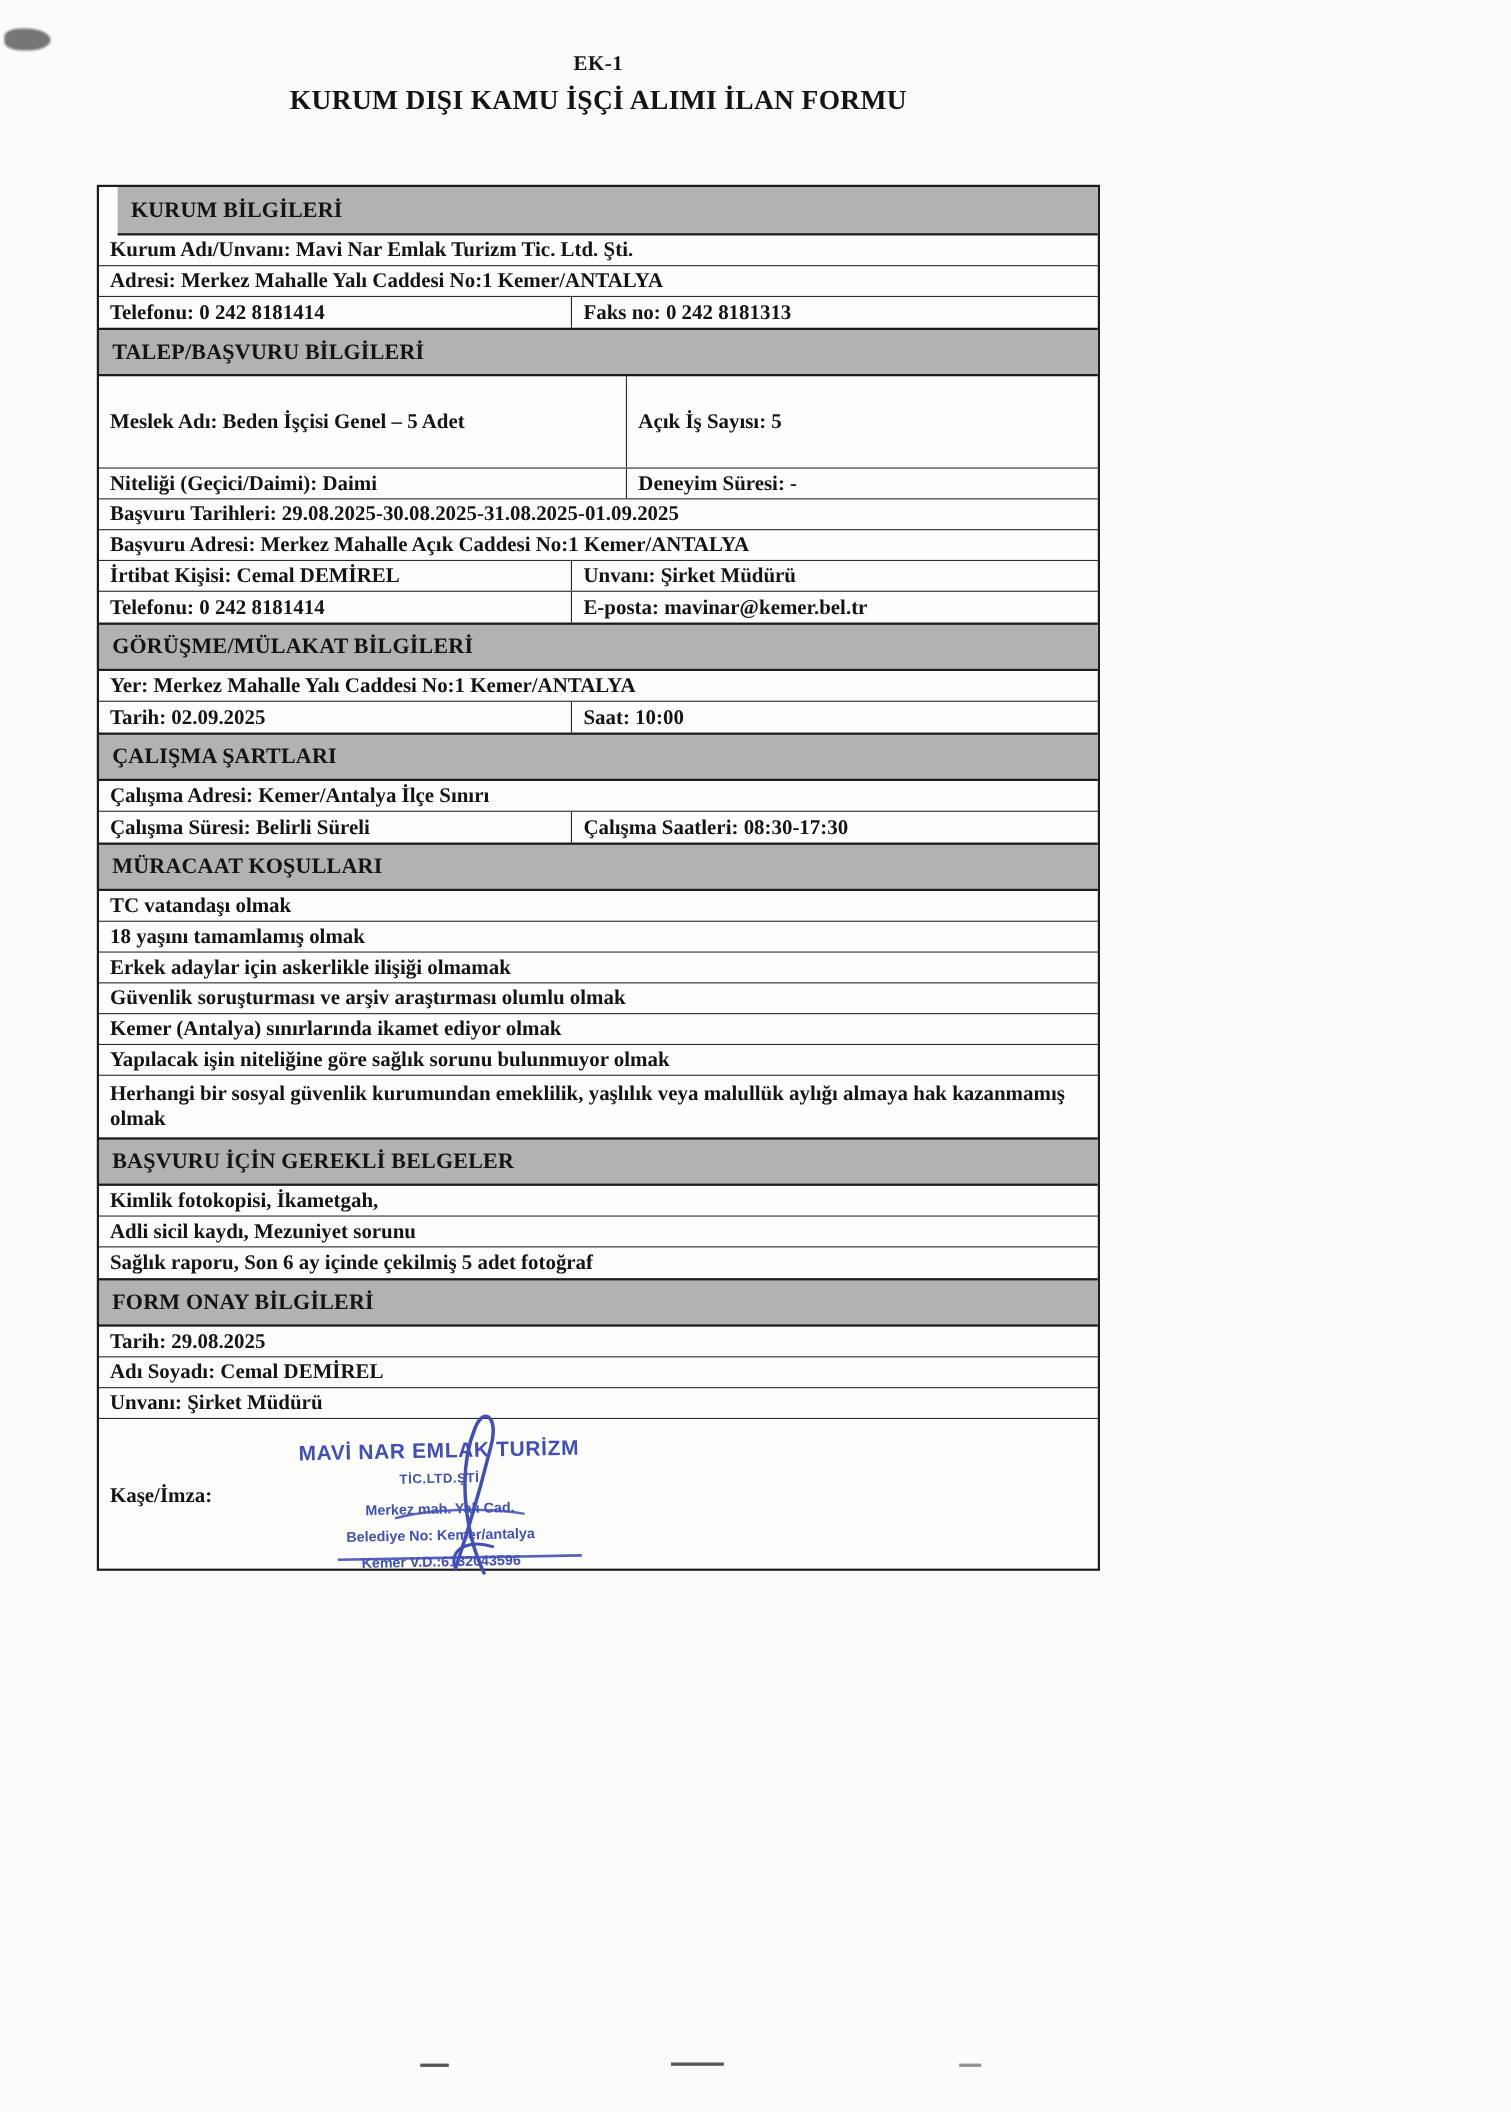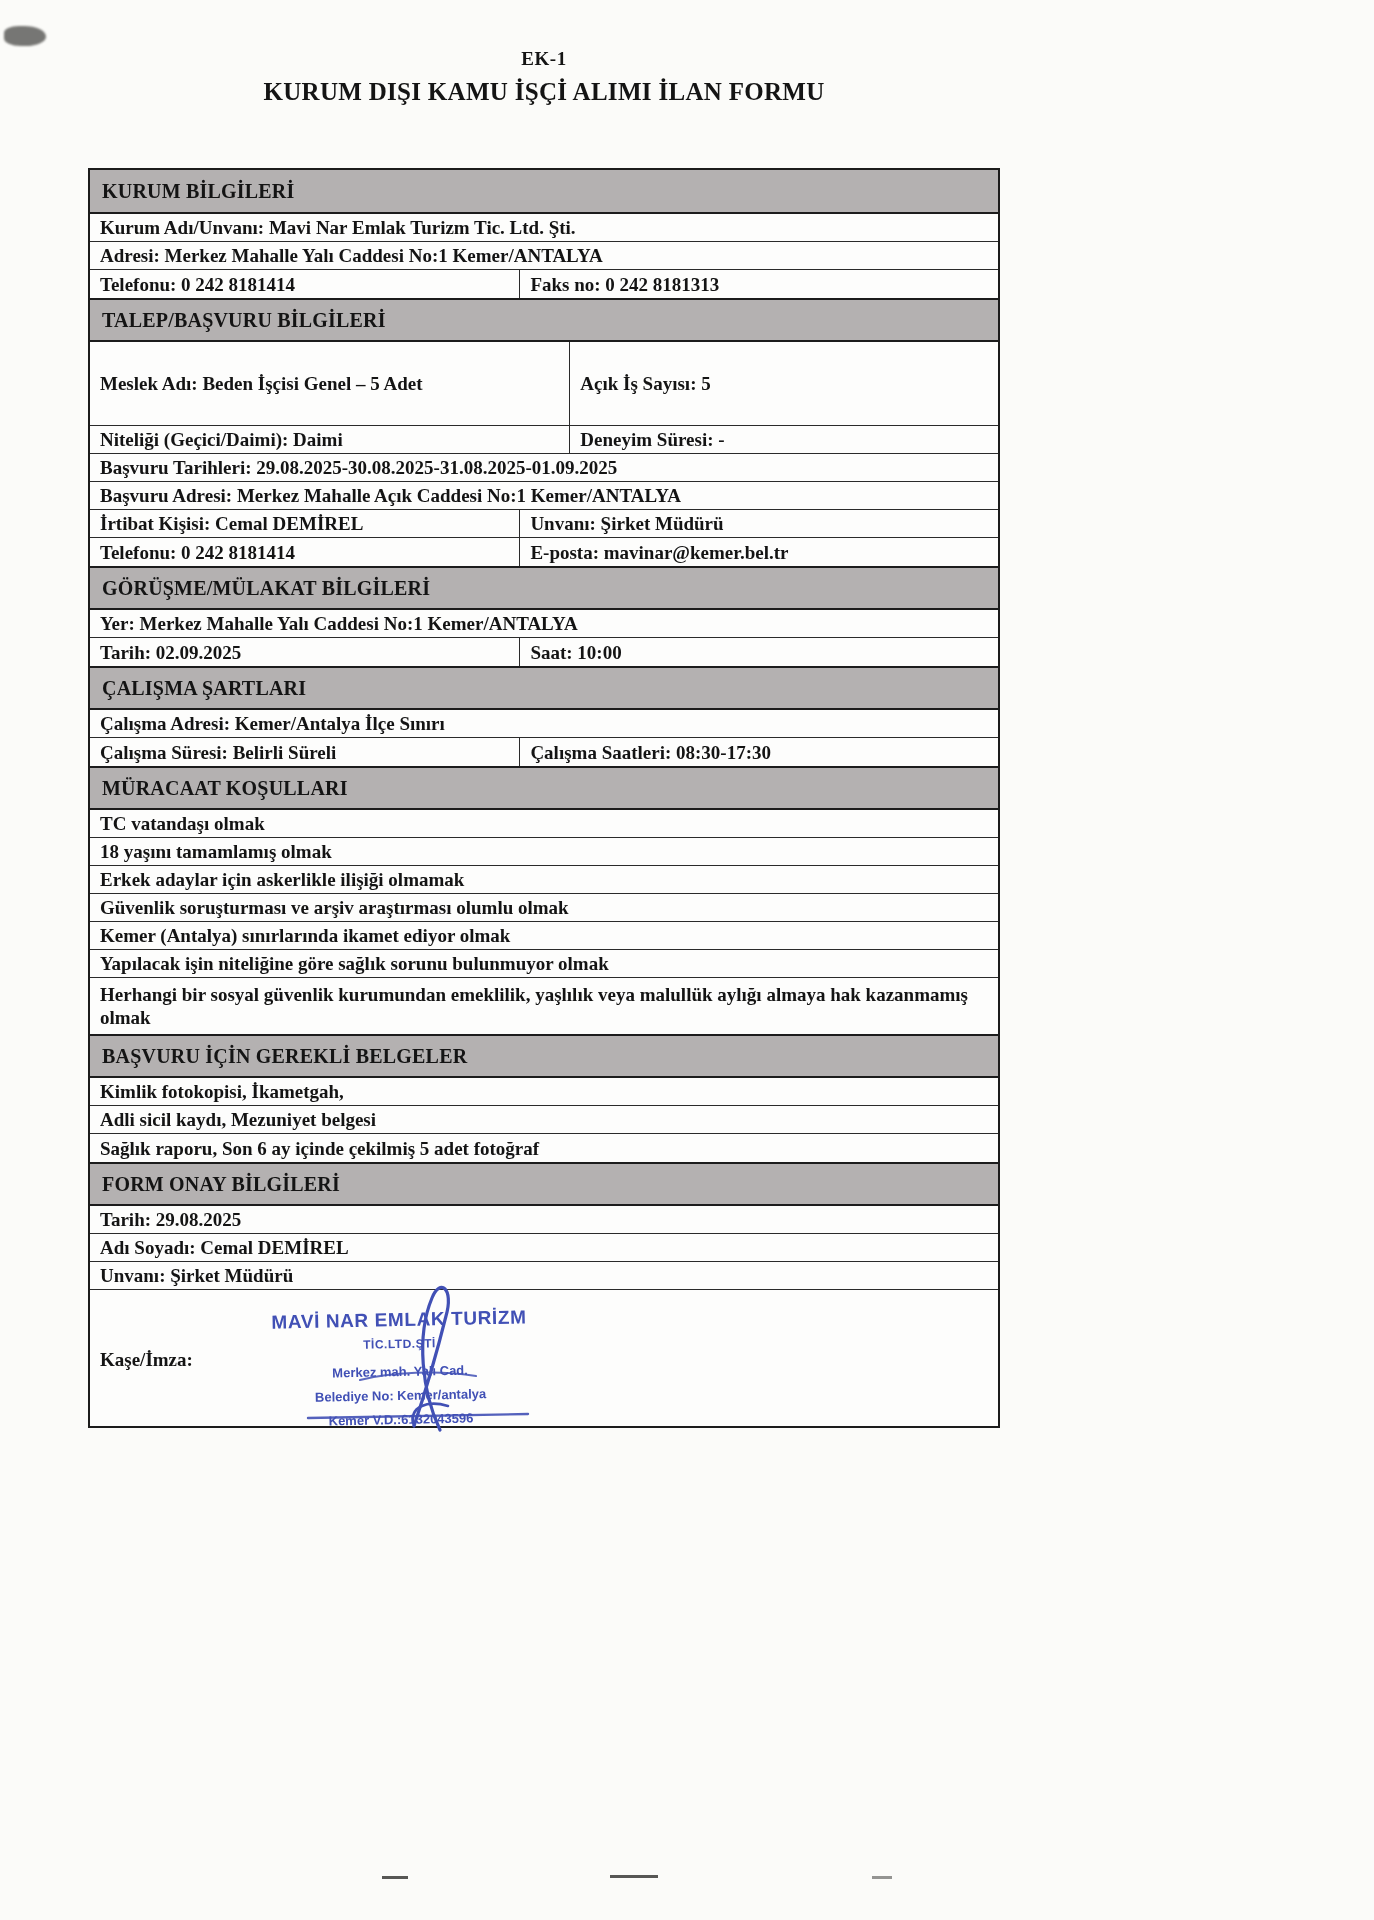--- a/index.html
+++ b/index.html
@@ -27,21 +27,21 @@
   .sec-header {
     min-height:44px;
     background:#b4b1b1;
     border-top:2px solid #1c1c1c;
     border-bottom:2px solid #1c1c1c;
     display:flex; align-items:center;
     padding:4px 12px;
     font-size:20px; font-weight:bold;
     letter-spacing:.2px;
   }
-  .doc-table > .section:first-child .sec-header { border-top:none; }
+  .doc-table > .section:first-child .sec-header { border-top:none;margin-left:17px; }
   .row {
     min-height:28px;
     border-bottom:1.5px solid #2a2a2a;
     display:flex; align-items:center;
     padding:2px 10px;
     font-size:19px; font-weight:bold;
     line-height:23px;
   }
   .section .row:last-child { border-bottom:none; }
   .row.split { padding:0; align-items:stretch; }
@@ -165,21 +165,21 @@
       <div class="row">Erkek adaylar için askerlikle ilişiği olmamak</div>
       <div class="row">Güvenlik soruşturması ve arşiv araştırması olumlu olmak</div>
       <div class="row">Kemer (Antalya) sınırlarında ikamet ediyor olmak</div>
       <div class="row">Yapılacak işin niteliğine göre sağlık sorunu bulunmuyor olmak</div>
       <div class="row wrap2">Herhangi bir sosyal güvenlik kurumundan emeklilik, yaşlılık veya malullük aylığı almaya hak kazanmamış olmak</div>
     </div>
 
     <div class="section">
       <div class="sec-header">BAŞVURU İÇİN GEREKLİ BELGELER</div>
       <div class="row">Kimlik fotokopisi, İkametgah,</div>
-      <div class="row">Adli sicil kaydı, Mezuniyet belgesi</div>
+      <div class="row">Adli sicil kaydı, Mezuniyet sorunu</div>
       <div class="row">Sağlık raporu, Son 6 ay içinde çekilmiş 5 adet fotoğraf</div>
     </div>
 
     <div class="section">
       <div class="sec-header">FORM ONAY BİLGİLERİ</div>
       <div class="row">Tarih: 29.08.2025</div>
       <div class="row">Adı Soyadı: Cemal DEMİREL</div>
       <div class="row">Unvanı: Şirket Müdürü</div>
       <div class="row kase-row">
         <span class="kase-label">Kaşe/İmza:</span>

